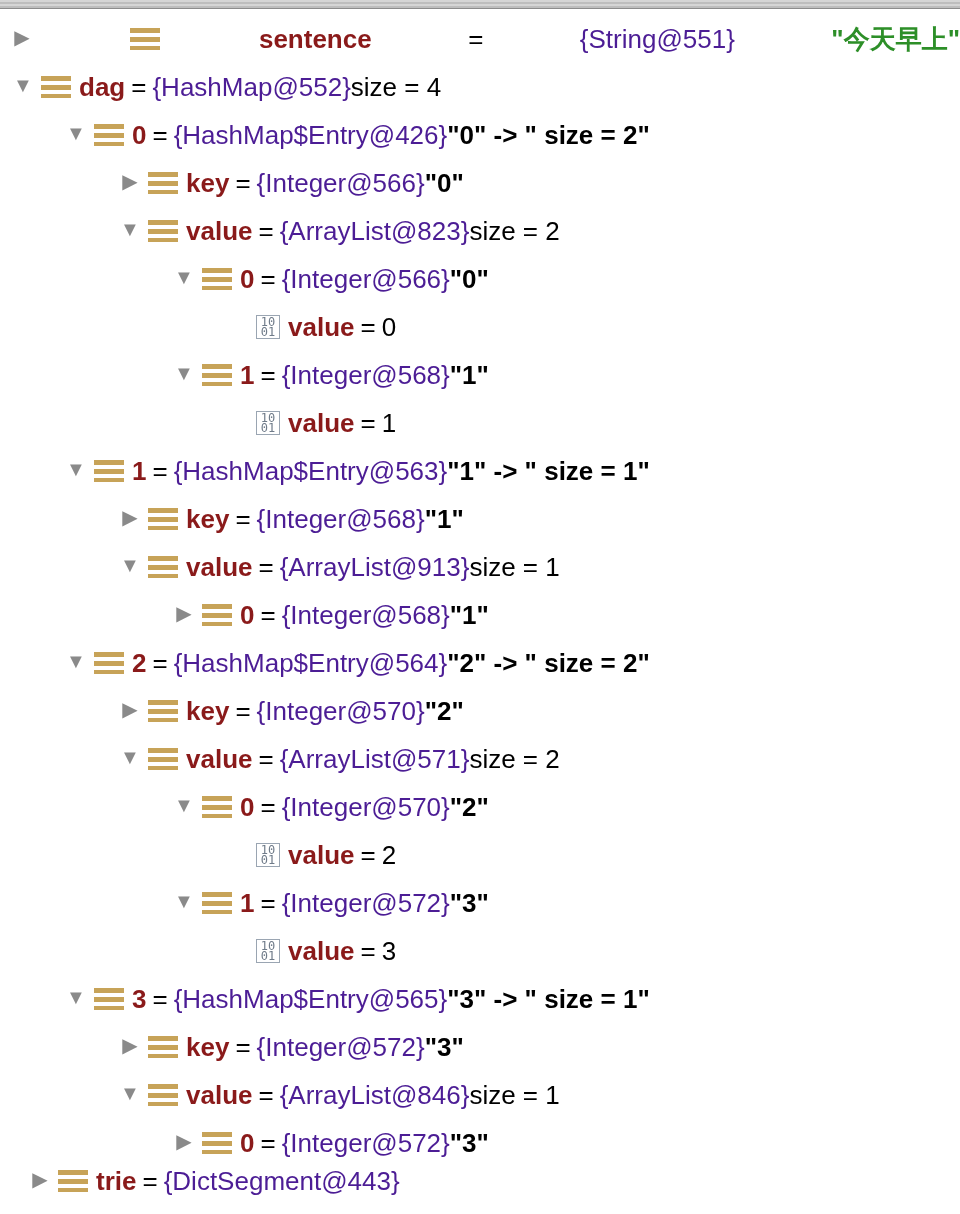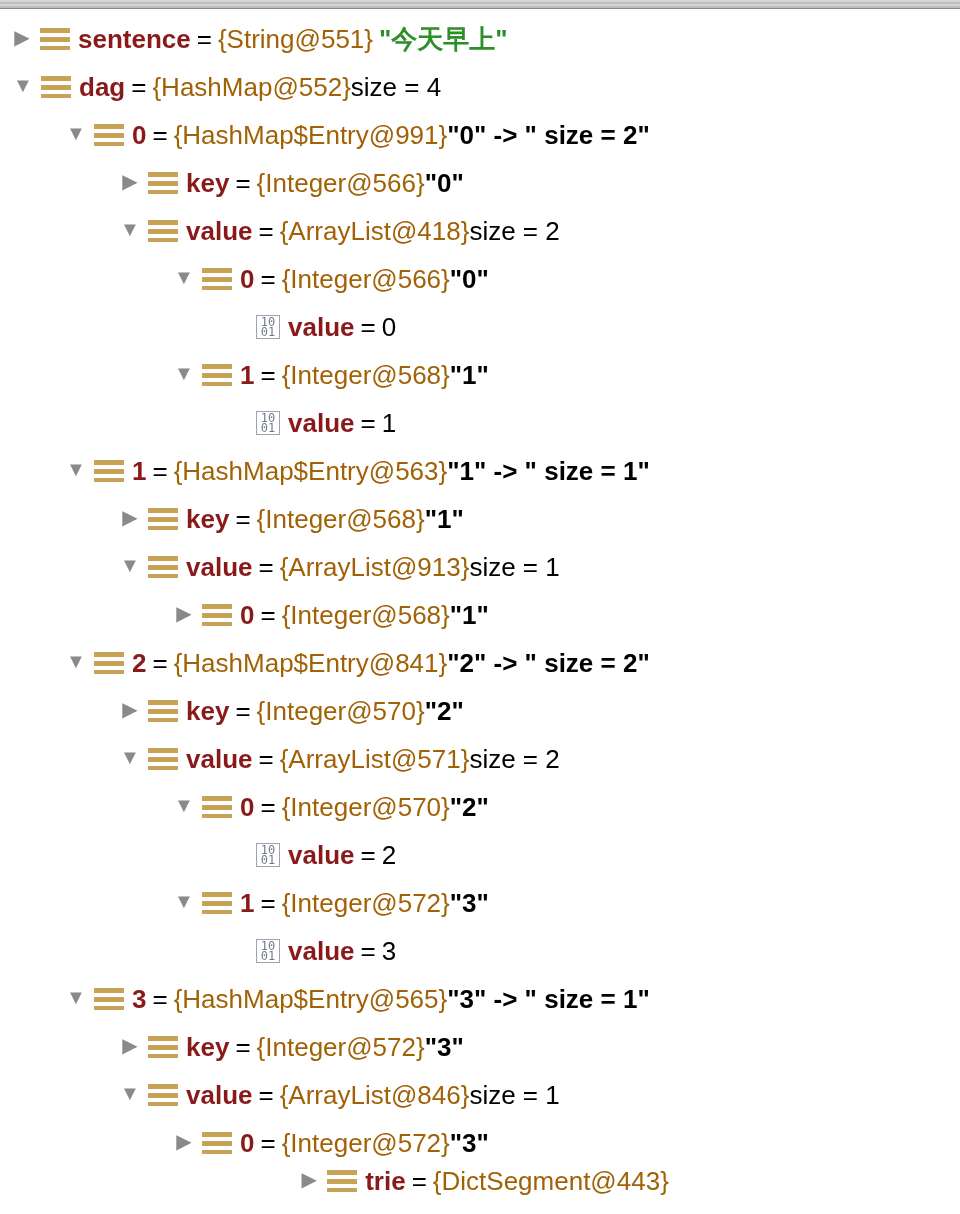--- a/index.html
+++ b/index.html
@@ -64,69 +64,69 @@
     line-height:10px;
     color:#6f7b89;
     text-align:center;
     padding-top:1px;
     letter-spacing:0px;
   }
   .bin-icon::before{content:"10";display:block;}
   .bin-icon::after{content:"01";display:block;}
   .name{color:#8a1a1a;font-weight:bold;}
   .eq{color:#000;font-weight:normal;margin:0 6px;}
-  .type{color:#a16207;}
+  .type{color:#4c1d95;}
   .val{color:#000;text-align:right;}
   .str{color:#2d8f28;font-weight:bold;}
   .quoted{color:#000;font-weight:bold;}
   .idx{color:#8a1a1a;font-weight:bold;}
 </style>
 </head>
 <body>
 
 <div class="top-bar"></div>
 <div class="tree" id="tree">
-    <div class="row" style="padding-left: 10px;">
+    <div class="row" style="padding-left: 10px; justify-content: space-between;">
       <span class="arrow right"></span>
       <span class="bars-icon"></span>
       <span class="name">sentence</span>
       <span class="eq"> = </span>
       <span class="type">{String@551}</span>
       <span class="str" style="margin-left: 6px;"> "今天早上"</span>
     </div>
     <div class="row" style="padding-left: 11px;">
       <span class="arrow down"></span>
       <span class="bars-icon"></span>
       <span class="name">dag</span>
       <span class="eq"> = </span>
       <span class="type">{HashMap@552}</span>
       <span class="val">  size = 4</span>
     </div>
     <div class="row" style="padding-left: 64px;">
       <span class="arrow down"></span>
       <span class="bars-icon"></span>
       <span class="idx">0</span>
       <span class="eq"> = </span>
-      <span class="type">{HashMap$Entry@991}</span>
+      <span class="type">{HashMap$Entry@426}</span>
       <span class="quoted"> "0" -&gt; " size = 2"</span>
     </div>
     <div class="row" style="padding-left: 118px;">
       <span class="arrow right"></span>
       <span class="bars-icon"></span>
       <span class="name">key</span>
       <span class="eq"> = </span>
       <span class="type">{Integer@566}</span>
       <span class="quoted"> "0"</span>
     </div>
     <div class="row" style="padding-left: 118px;">
       <span class="arrow down"></span>
       <span class="bars-icon"></span>
       <span class="name">value</span>
       <span class="eq"> = </span>
-      <span class="type">{ArrayList@418}</span>
+      <span class="type">{ArrayList@823}</span>
       <span class="val">  size = 2</span>
     </div>
     <div class="row" style="padding-left: 172px;">
       <span class="arrow down"></span>
       <span class="bars-icon"></span>
       <span class="idx">0</span>
       <span class="eq"> = </span>
       <span class="type">{Integer@566}</span>
       <span class="quoted"> "0"</span>
     </div>
@@ -182,21 +182,21 @@
       <span class="idx">0</span>
       <span class="eq"> = </span>
       <span class="type">{Integer@568}</span>
       <span class="quoted"> "1"</span>
     </div>
     <div class="row" style="padding-left: 64px;">
       <span class="arrow down"></span>
       <span class="bars-icon"></span>
       <span class="idx">2</span>
       <span class="eq"> = </span>
-      <span class="type">{HashMap$Entry@841}</span>
+      <span class="type">{HashMap$Entry@564}</span>
       <span class="quoted"> "2" -&gt; " size = 2"</span>
     </div>
     <div class="row" style="padding-left: 118px;">
       <span class="arrow right"></span>
       <span class="bars-icon"></span>
       <span class="name">key</span>
       <span class="eq"> = </span>
       <span class="type">{Integer@570}</span>
       <span class="quoted"> "2"</span>
     </div>
@@ -263,20 +263,20 @@
       <span class="val">  size = 1</span>
     </div>
     <div class="row" style="padding-left: 172px;">
       <span class="arrow right"></span>
       <span class="bars-icon"></span>
       <span class="idx">0</span>
       <span class="eq"> = </span>
       <span class="type">{Integer@572}</span>
       <span class="quoted"> "3"</span>
     </div>
-    <div class="row" style="padding-left: 6px; height: 28px; overflow: hidden; justify-content: center;">
+    <div class="row" style="padding-left: 28px; height: 28px; overflow: hidden;">
       <span class="arrow right"></span>
       <span class="bars-icon"></span>
       <span class="name">trie</span>
       <span class="eq"> = </span>
       <span class="type">{DictSegment@443}</span>
     </div>
   </div>
 
 </body></html>

